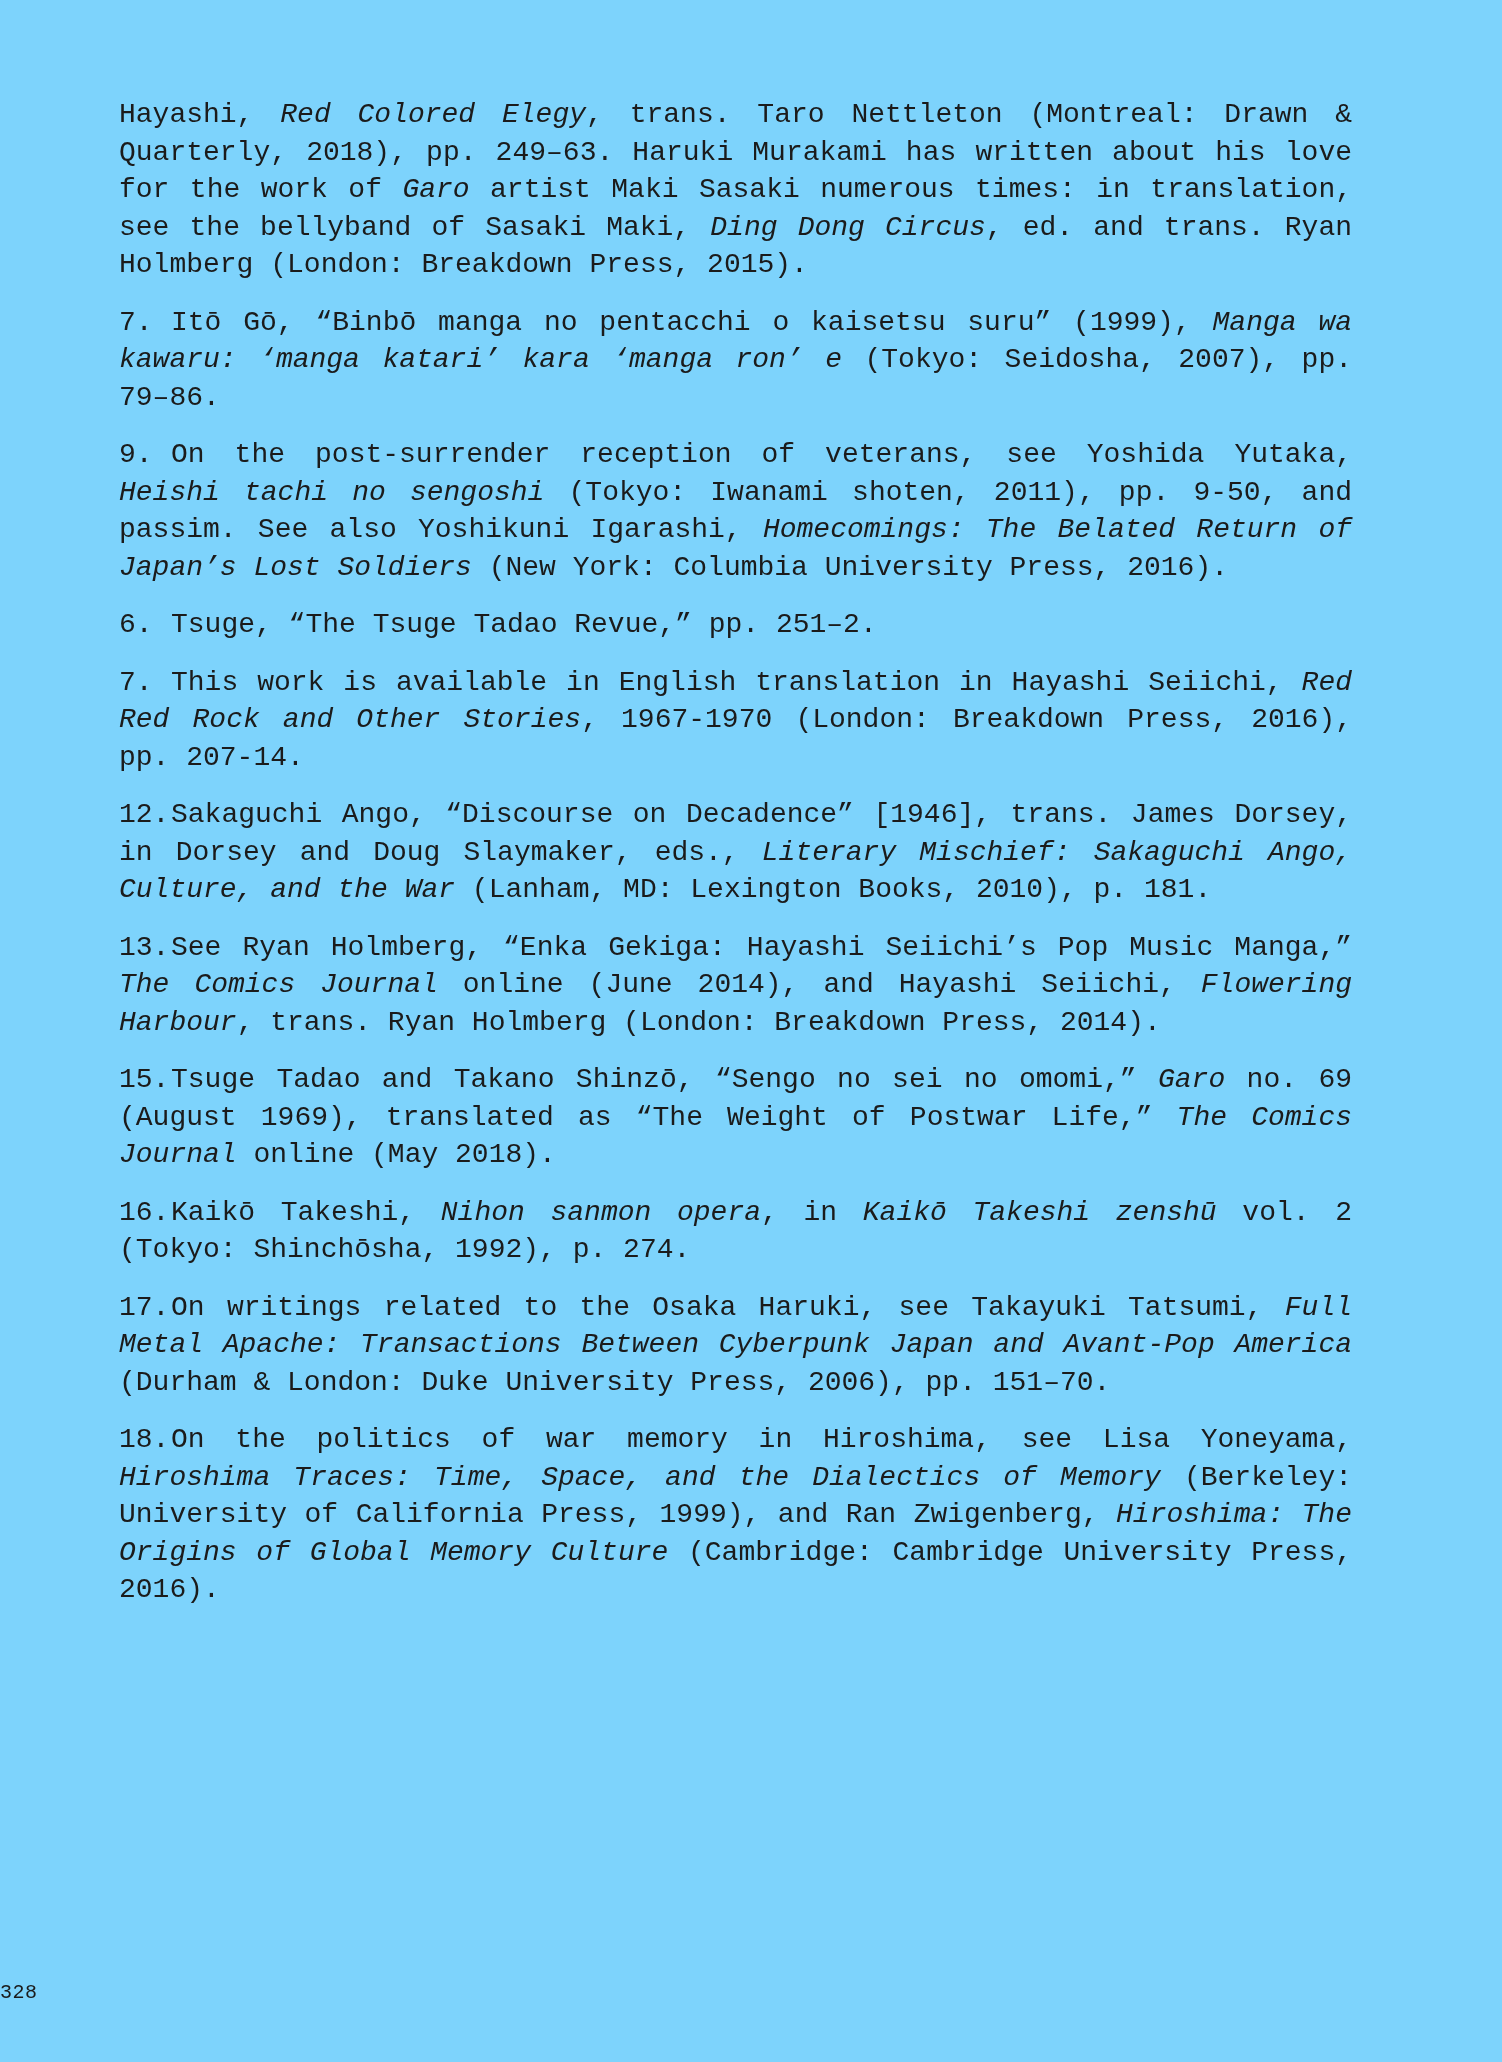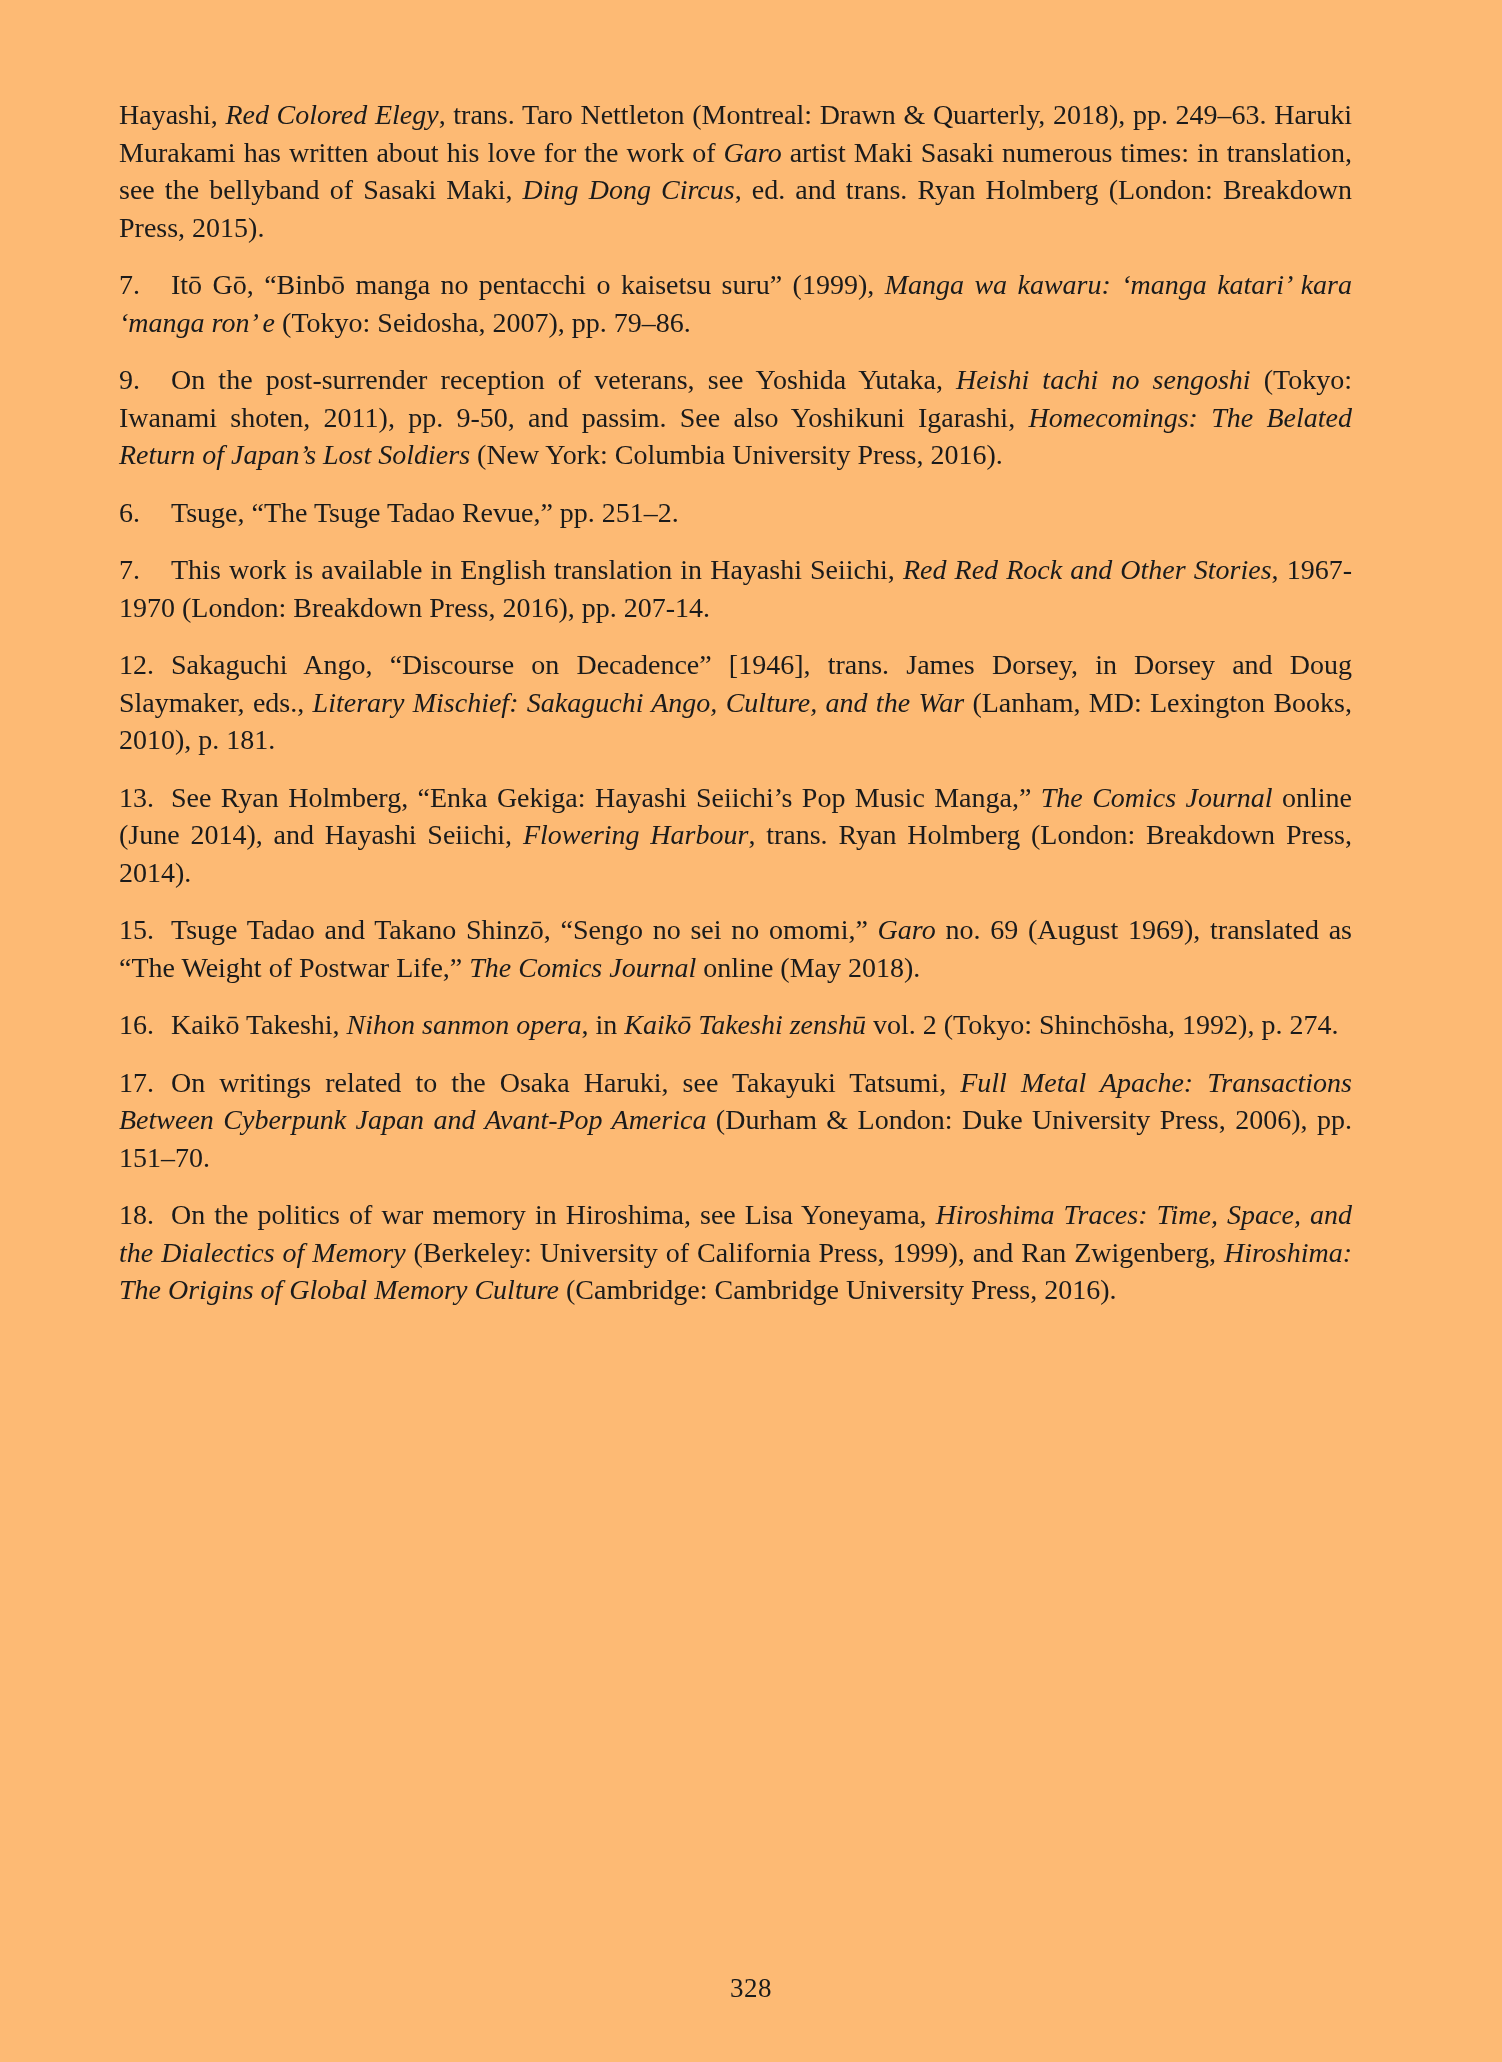--- a/index.html
+++ b/index.html
@@ -4,23 +4,23 @@
 <style>
   html, body {
     margin: 0;
     padding: 0;
     background: #ffffff;
   }
   .page {
     position: relative;
     width: 1502px;
     height: 2062px;
-    background: #fdba74;
+    background: #7dd3fc;
     color: #1b1b1b;
-    font-family: Liberation Serif, serif;
+    font-family: Liberation Mono, monospace;
     overflow: hidden;
   }
   .text-block {
     position: absolute;
     top: 96px;
     left: 119px;
     width: 1233px;
     font-size: 28px;
     line-height: 37.5px;
     text-align: justify;
@@ -34,22 +34,21 @@
     width: 52px;
   }
   em.note-italic {
     font-style: italic;
   }
   .page-number {
     position: absolute;
     bottom: 58px;
     left: 0;
     right: 0;
-    text-align: center;
-    font-size: 27px;
+    font-size: 20px;
     letter-spacing: 0.5px;
   }
 </style>
 </head>
 <body>
 
 <div class="page">
   <div class="text-block">
       <p class="note"><span>Hayashi, </span><em class="note-italic">Red Colored Elegy</em><span>, trans. Taro Nettleton (Montreal: Drawn &amp; Quarterly, 2018), pp. 249–63. Haruki Murakami has written about his love for the work of </span><em class="note-italic">Garo</em><span> artist Maki Sasaki numerous times: in translation, see the bellyband of Sasaki Maki, </span><em class="note-italic">Ding Dong Circus</em><span>, ed. and trans. Ryan Holmberg (London: Breakdown Press, 2015).</span></p>
       <p class="note"><span class="note-label">7.</span><span>Itō Gō, “Binbō manga no pentacchi o kaisetsu suru” (1999), </span><em class="note-italic">Manga wa kawaru: ‘manga katari’ kara ‘manga ron’ e</em><span> (Tokyo: Seidosha, 2007), pp. 79–86.</span></p>

